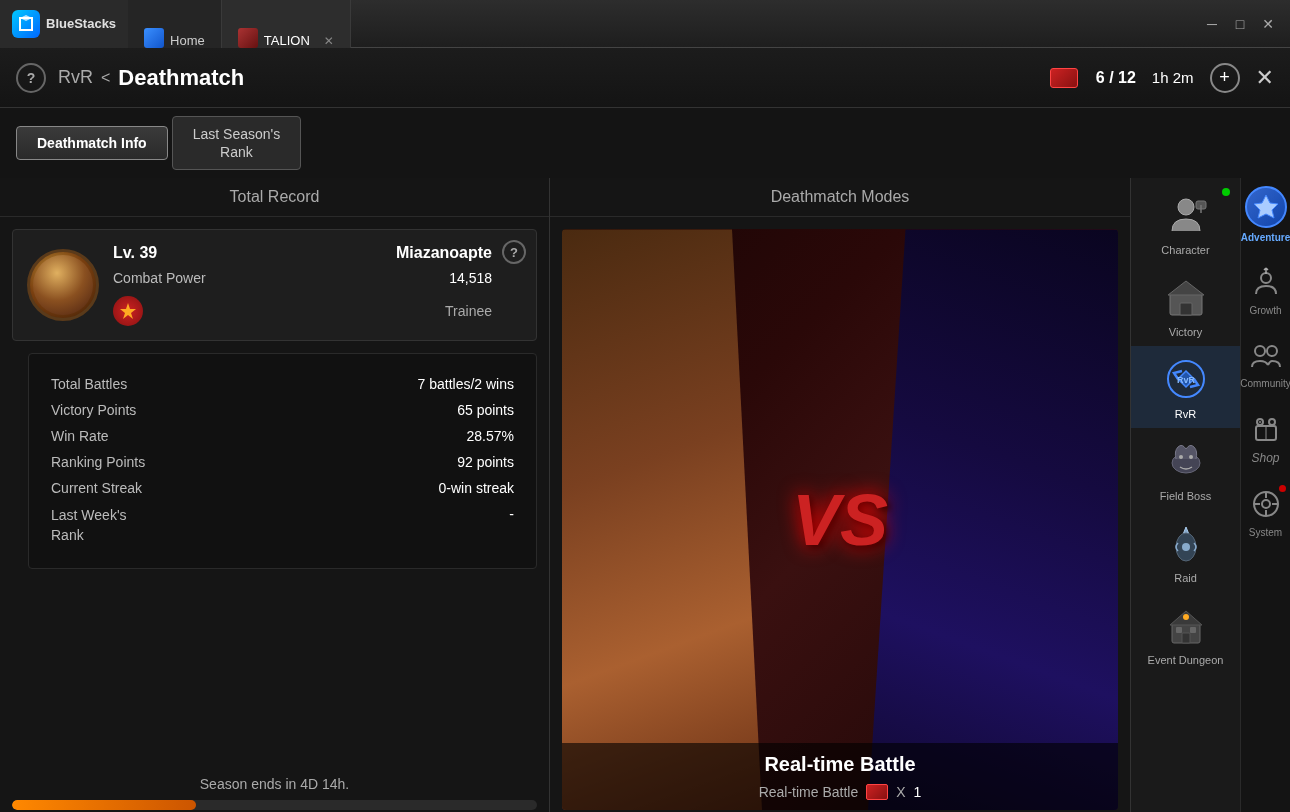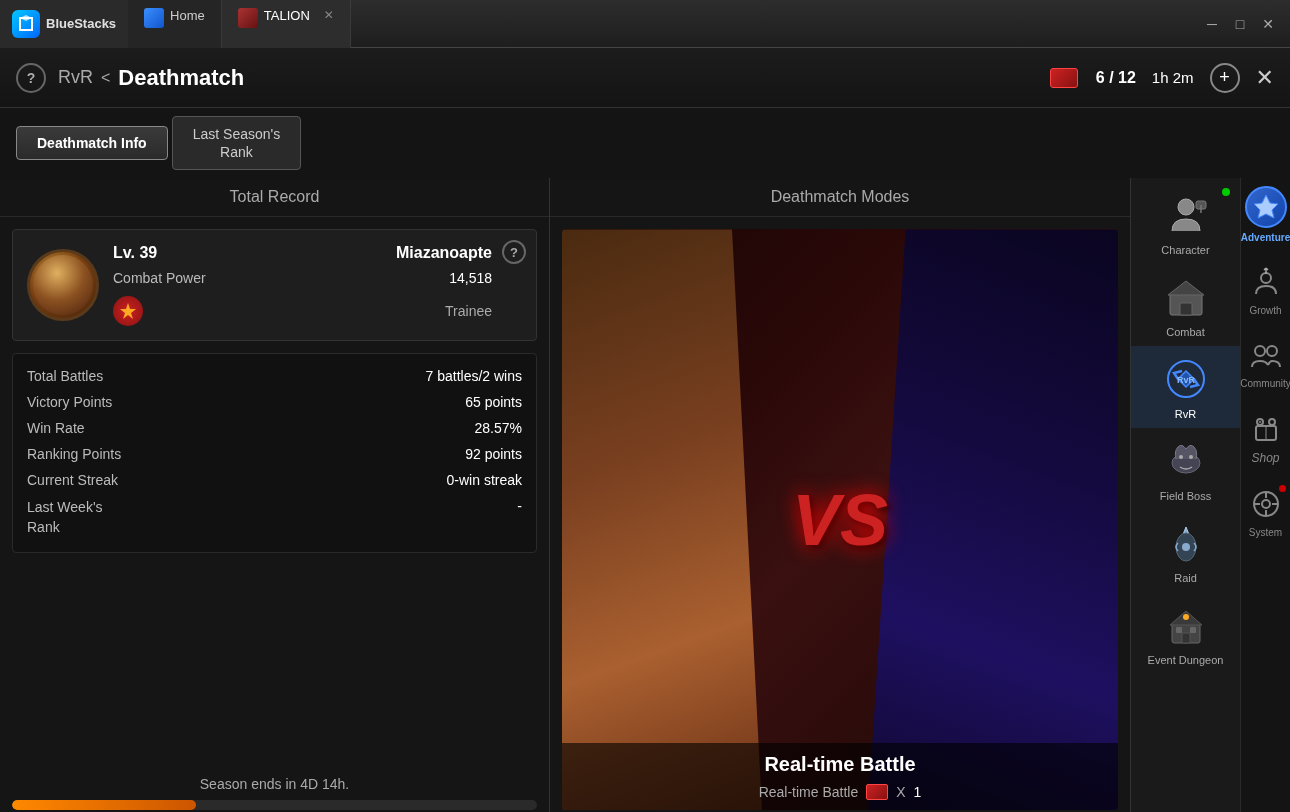--- a/index.html
+++ b/index.html
@@ -48,23 +48,23 @@
       font-size: 14px;
       font-weight: bold;
     }
     .bs-text {
       color: #e0e0e0;
       font-size: 13px;
       font-weight: bold;
     }
     .tab {
       display: flex;
-      align-items: flex-start;
+      align-items: flex-end;
       gap: 6px;
-      padding: 8px 16px;
+      padding: 0 16px;
       height: 48px;
       background: #252525;
       border-right: 1px solid #3a3a3a;
       color: #ccc;
       font-size: 13px;
     }
     .tab.active {
       background: #2d2d2d;
       color: white;
     }
@@ -332,25 +332,25 @@
       border: 2px solid #666;
       color: #aaa;
       display: flex;
       align-items: center;
       justify-content: center;
       font-size: 13px;
       font-weight: bold;
     }
 
     .stats-card {
-      margin: 0 12px 12px 12px;
+      margin: 0 12px 12px 28px;
       background: #111;
       border: 1px solid #2a2a2a;
       border-radius: 4px;
-      padding: 14px;
+      padding: 22px;
     }
     .stat-row {
       display: flex;
       justify-content: space-between;
       margin-bottom: 10px;
       color: #bbb;
       font-size: 14px;
     }
     .stat-row:last-child { margin-bottom: 0; }
     .stat-value { color: white; }
@@ -697,21 +697,21 @@
       </div>
 
       <div class="sidebar-item">
         <div class="sidebar-icon">
           <svg width="44" height="44" viewBox="0 0 44 44">
             <rect x="6" y="18" width="32" height="22" rx="2" fill="#555" stroke="#777"></rect>
             <polygon points="4,20 22,6 40,20" fill="#444" stroke="#666"></polygon>
             <rect x="16" y="28" width="12" height="12" rx="1" fill="#333" stroke="#666"></rect>
           </svg>
         </div>
-        <span class="sidebar-label">Combat</span>
+        <span class="sidebar-label">Victory</span>
       </div>
 
       <div class="sidebar-item" style="background:#1e2a3a;">
         <div class="sidebar-icon">
           <svg width="44" height="44" viewBox="0 0 44 44">
             <circle cx="22" cy="22" r="18" fill="none" stroke="#4488ff" stroke-width="2"></circle>
             <path d="M14 22 L10 16 L18 14 M30 22 L34 28 L26 30" stroke="#4488ff" stroke-width="2.5" fill="none"></path>
             <path d="M14 22 L22 14 L30 22 L22 30 Z" fill="#2255aa" stroke="#4488ff" stroke-width="1.5"></path>
             <text x="22" y="26" text-anchor="middle" font-size="9" fill="#88bbff" font-weight="bold">RvR</text>
           </svg>

